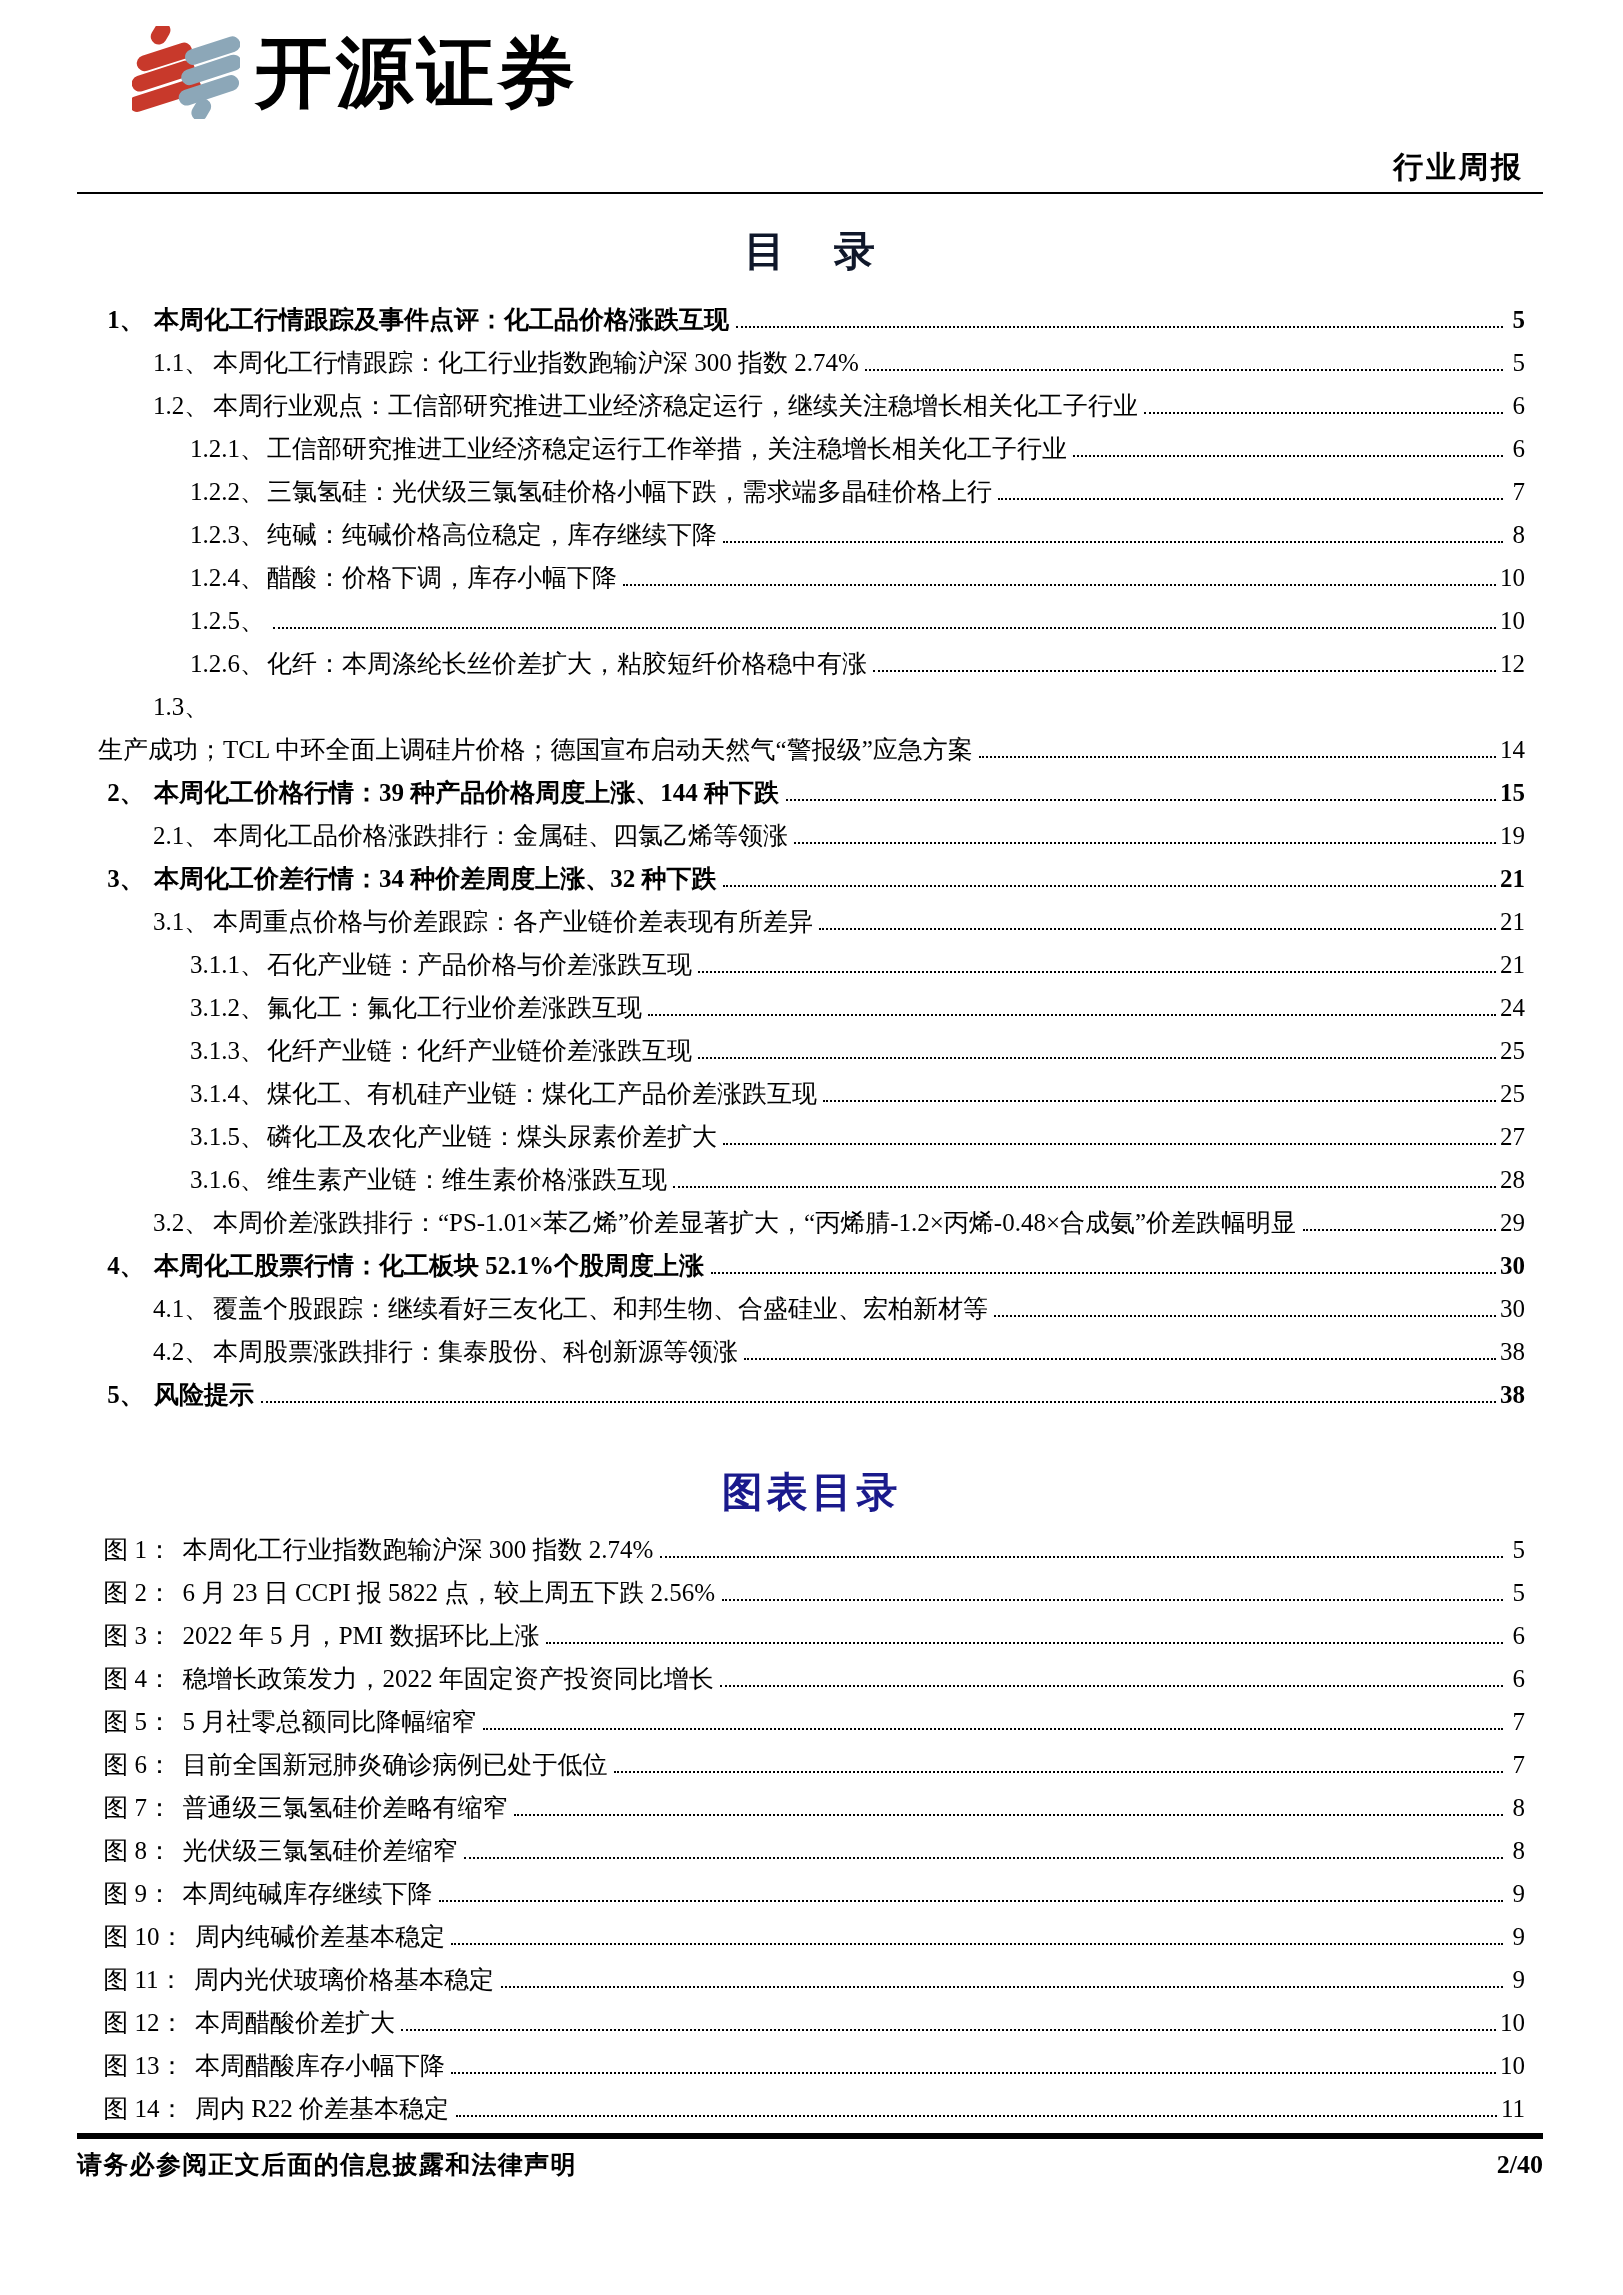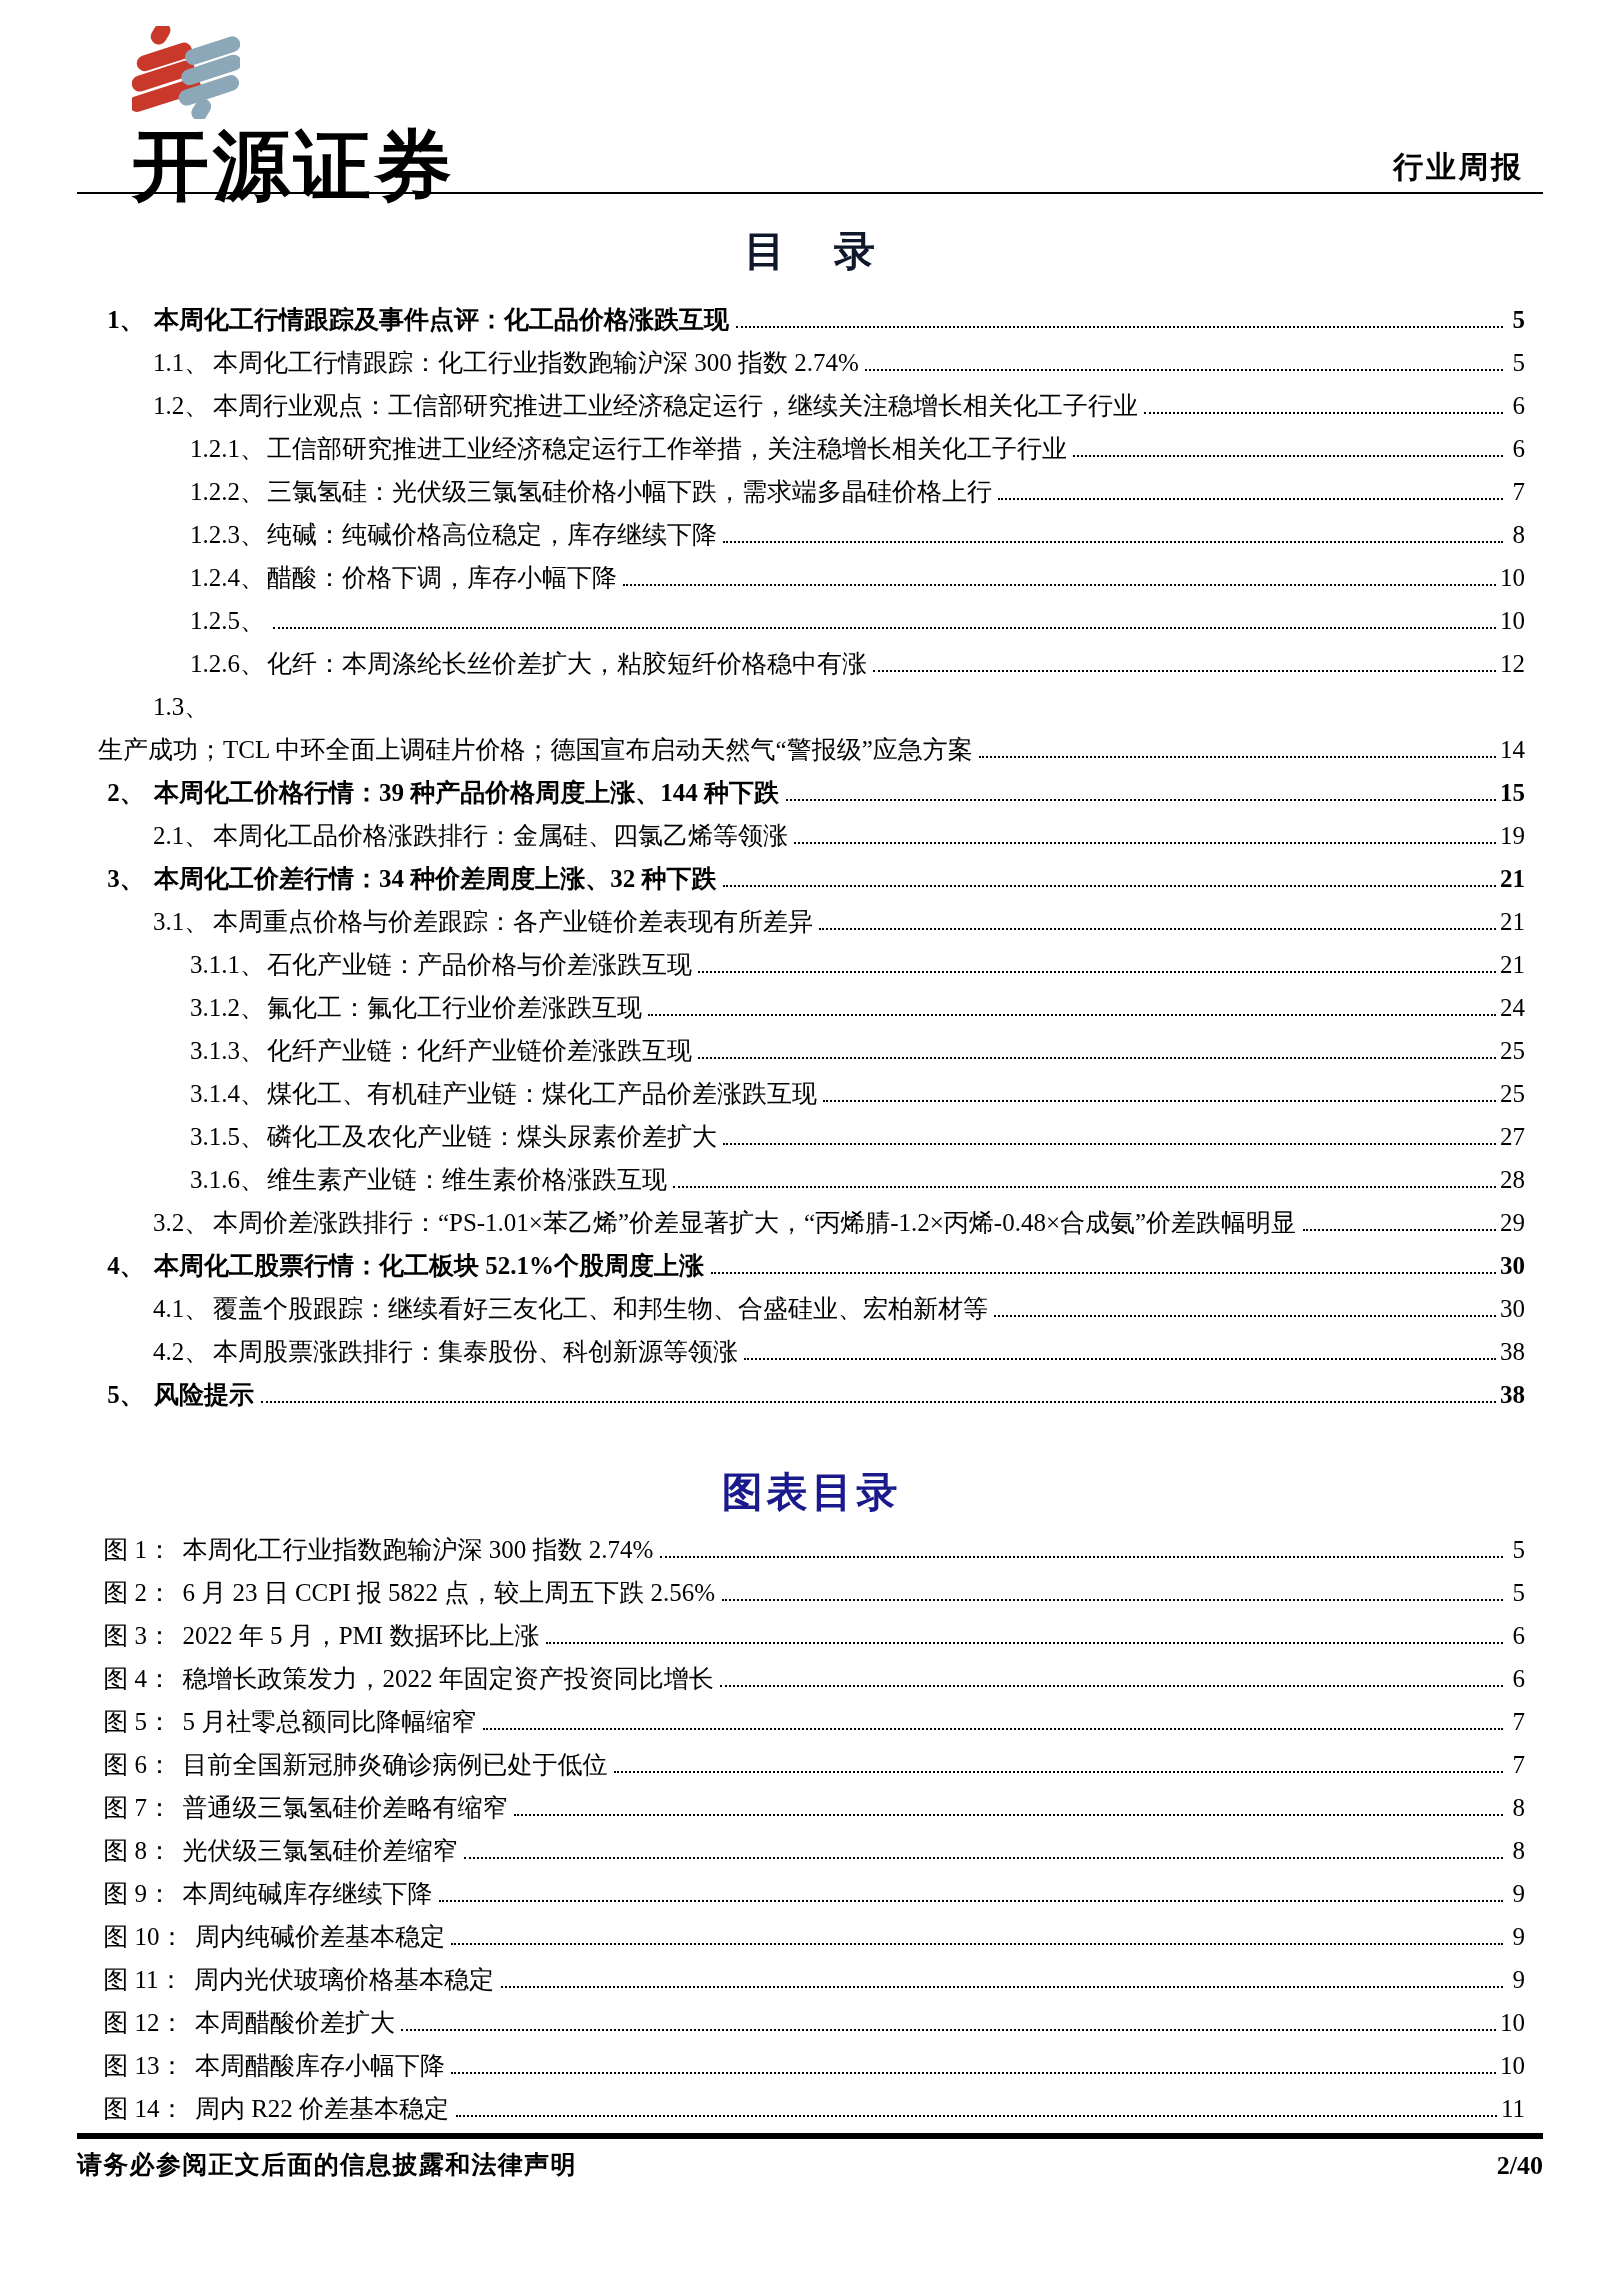--- a/index.html
+++ b/index.html
@@ -5,21 +5,21 @@
   html,body{margin:0;padding:0;background:#ffffff;}
   body{
     width:1623px;height:2295px;position:relative;
     font-family:"Liberation Serif","DejaVu Serif",serif;
     color:#000;font-size:25px;
   }
   .page{position:absolute;inset:0;padding:0 98px;box-sizing:border-box;}
 
   
   .header{position:relative;height:194px;}
-  .brand{position:absolute;left:34px;top:26px;display:flex;align-items:flex-start;gap:8px;flex-direction:column;}
+  .brand{position:absolute;left:34px;top:26px;display:flex;align-items:center;gap:15px;}
   .logo-icon{width:108px;height:93px;flex:none;}
   .brand-name{
     font-family:"Liberation Sans","DejaVu Sans",sans-serif;
     font-weight:900;font-size:77px;line-height:1;letter-spacing:3.9px;
   }
   .report-type{
     position:absolute;right:1.3px;bottom:6.5px;
     font-size:30px;font-weight:700;letter-spacing:2.6px;
   }
   .header-rule{
@@ -59,21 +59,21 @@
   .lvl3 .num{width:73px;}
   .cont{padding-left:0;}
   .wrap .txt{flex:1 1 auto;white-space:normal;text-align:justify;text-align-last:justify;}
 
   .fig-row{padding-left:5.2px;}
   .fig-row .num{width:auto;margin-right:10.5px;}
 
   
   .footer{position:absolute;left:77px;right:80px;top:2133px;}
   .footer-rule{height:5.9px;background:#000;}
-  .footer-row{display:flex;justify-content:space-between;align-items:flex-end;margin-top:9.2px;}
+  .footer-row{display:flex;justify-content:space-between;align-items:center;margin-top:9.2px;}
   .footer-disclaimer{font-weight:700;font-size:25px;letter-spacing:1.3px;}
   .footer-page{font-size:26px;font-weight:600;}
 </style>
 </head>
 <body>
 
 <div class="page">
 
   <div class="header">
     <div class="brand">

